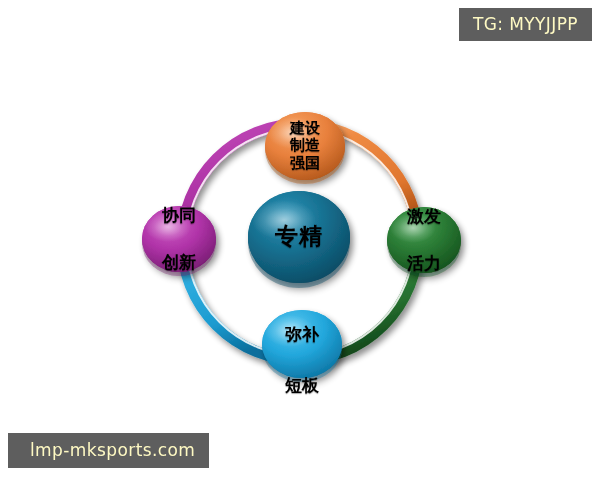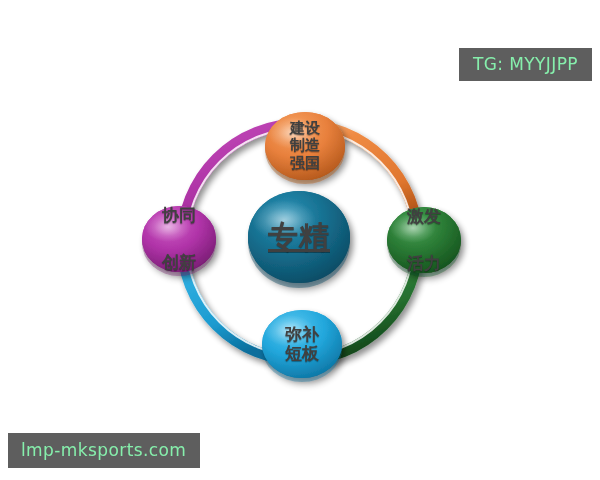--- a/index.html
+++ b/index.html
@@ -17,36 +17,35 @@
     position: relative;
     width: 600px;
     height: 480px;
     background: #ffffff;
   }
 
   
   .badge {
     position: absolute;
     background: #5e5e5e;
-    color: #86efac;
+    color: #fef9c3;
     font-family: "DejaVu Sans", "Liberation Sans", sans-serif;
     letter-spacing: 0.4px;
     white-space: nowrap;
-    margin-top: 40px;
   }
   #tag-badge {
     top: 8px;
     right: 8px;
     padding: 6px 14px 7px 14px;
     font-size: 17px;
   }
   #site-badge {
     left: 8px;
     bottom: 12px;
-    padding: 7px 14px 8px 13px;
+    padding: 7px 14px 8px 22px;
     font-size: 17px;
   }
 
   
   #diagram {
     position: absolute;
     left: 0;
     top: 0;
     width: 600px;
     height: 480px;
@@ -60,39 +59,39 @@
   }
 
   
   .node-label {
     position: absolute;
     display: flex;
     flex-direction: column;
     align-items: center;
     justify-content: center;
     text-align: center;
-    color: #404040;
+    color: #000000;
     font-family: "DejaVu Sans", "Liberation Sans", sans-serif;
     font-weight: bold;
     pointer-events: none;
     text-shadow: 0 1px 1px rgba(0,0,0,0.35);
   }
   .node-label .ln {
     display: block;
     line-height: 1.02;
   }
 
-  .nl-center { font-size: 30px; letter-spacing: 1px; text-decoration: underline; }
+  .nl-center { font-size: 23px; letter-spacing: 1px; }
   .nl-center .ln { line-height: 1.12; }
   .nl-top     { font-size: 15px; }
   .nl-top .ln { line-height: 1.14; }
   .nl-side    { font-size: 17px; gap: 28px; }
   .nl-side .ln { line-height: 1.14; }
   .nl-bottom  { font-size: 17px; }
-  .nl-bottom .ln { line-height: 1.14; }
+  .nl-bottom .ln { line-height: 1.14; margin-top: 32px; }
 </style>
 </head>
 <body>
 
 <div id="canvas">
 
   <div id="diagram">
     <svg viewBox="0 0 600 480" xmlns="http://www.w3.org/2000/svg">
       <defs>
 

